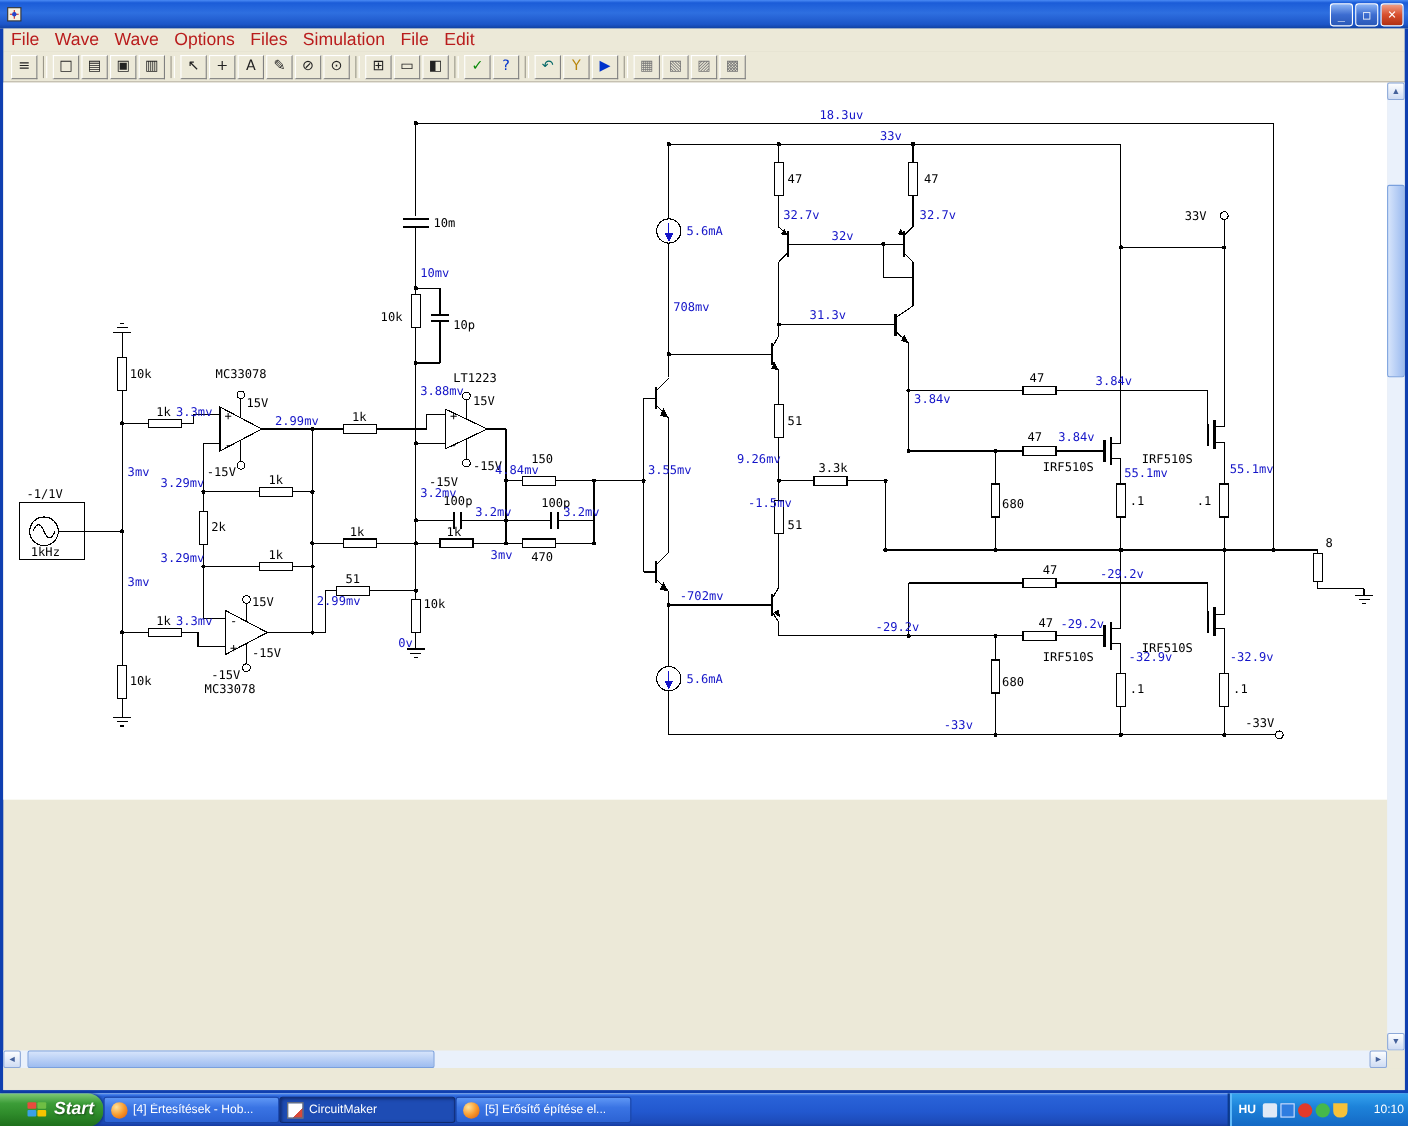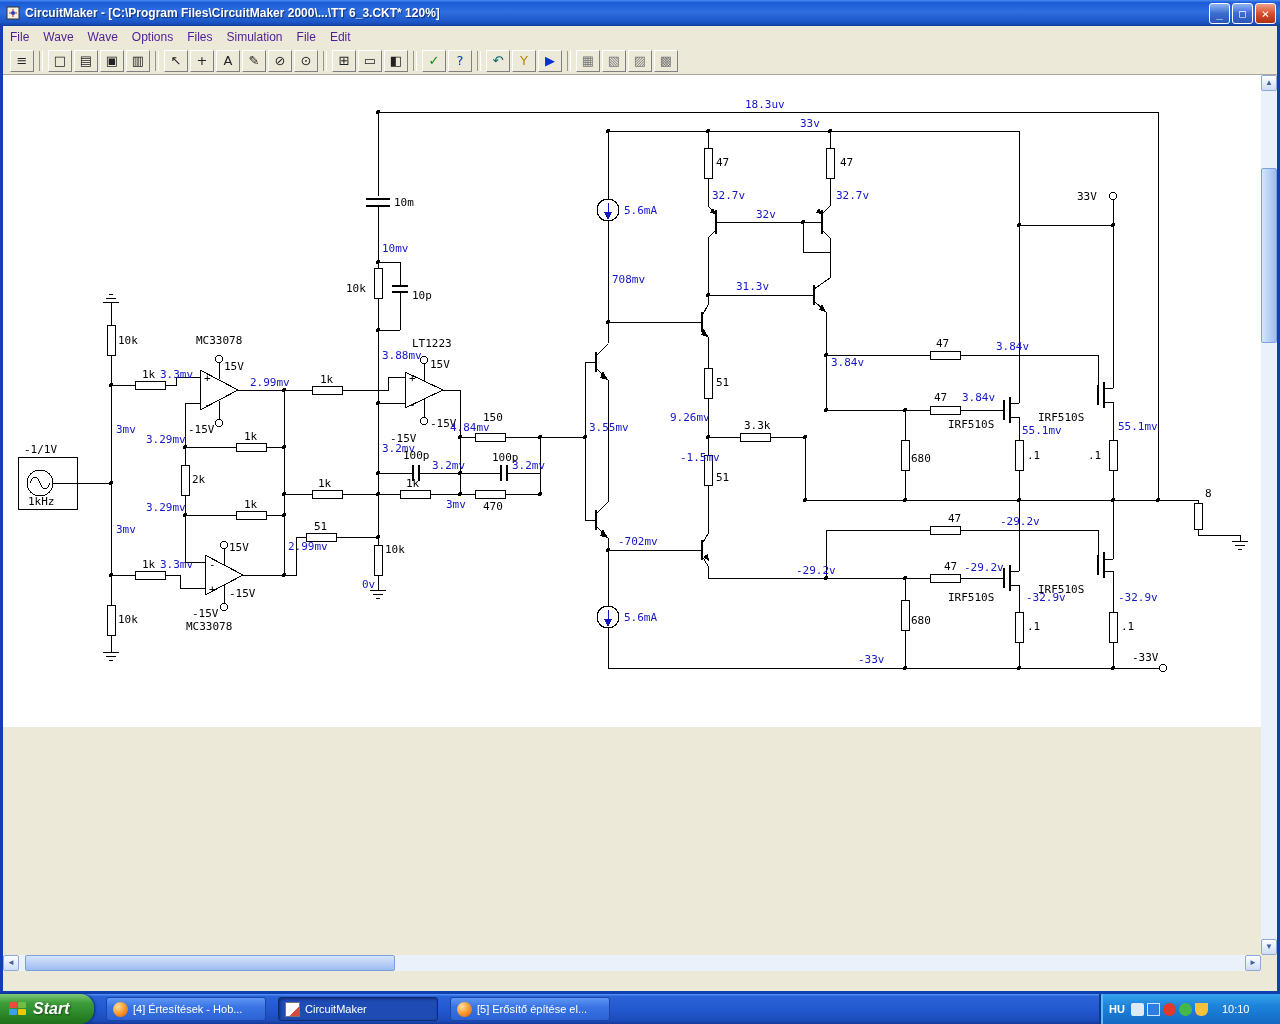--- a/index.html
+++ b/index.html
@@ -13,21 +13,21 @@
   .title-text{font-size:12px;font-weight:bold;white-space:nowrap;overflow:hidden;text-shadow:1px 1px 1px #0a2a6a;}
   .win-controls{position:absolute;right:4px;top:3px;display:flex;gap:2px;}
   .win-btn{width:21px;height:21px;border:1px solid #fff;border-radius:3px;color:#fff;
     background:linear-gradient(180deg,#8db5f5 0%,#3c6cd0 50%,#2a58b8 100%);
     font-size:11px;line-height:18px;text-align:center;padding:0;font-family:"DejaVu Sans Mono",monospace;}
   .win-btn.close{background:linear-gradient(180deg,#f0a089 0%,#d8502e 50%,#b03012 100%);font-size:13px;}
 
   
   .menubar{position:absolute;left:3px;top:26px;width:1274px;height:21px;background:#ece9d8;
     display:flex;align-items:center;border-bottom:1px solid #d8d4c4;}
-  .menu-item{font-size:12px;color:#4c1d95;padding:2px 7px;cursor:default;}
+  .menu-item{font-size:16px;color:#b91c1c;padding:2px 7px;cursor:default;}
 
   
   .toolbar{position:absolute;left:3px;top:47px;width:1274px;height:28px;background:#ece9d8;
     display:flex;align-items:center;padding-left:6px;box-sizing:border-box;border-bottom:1px solid #aca899;}
   .tb-btn{width:24px;height:22px;margin:0 1px;background:#ece9d8;color:#222;
     border:1px solid;border-color:#fff #808080 #808080 #fff;
     font-size:13px;line-height:20px;text-align:center;padding:0;font-family:"DejaVu Sans",sans-serif;}
   .tb-sep{display:inline-block;width:2px;height:20px;margin:0 4px;border-left:1px solid #9a9789;border-right:1px solid #fff;}
 
   
@@ -50,55 +50,54 @@
   
   .frame-l{position:absolute;left:0;top:26px;width:3px;height:968px;background:#0f3fb0;}
   .frame-r{position:absolute;left:1277px;top:26px;width:3px;height:968px;background:#0f3fb0;}
   .bottom-strip{position:absolute;left:3px;top:971px;width:1274px;height:20px;background:#ece9d8;}
   .frame-b{position:absolute;left:0;top:991px;width:1280px;height:3px;background:#0f3fb0;}
 
   
   .taskbar{position:absolute;left:0;top:994px;width:1280px;height:30px;
     background:linear-gradient(180deg,#5a96f8 0%,#2a63d8 8%,#2258cf 55%,#1c4ab8 90%,#15389a 100%);
     display:flex;align-items:center;}
-  .start-btn{height:30px;width:94px;display:flex;align-items:center;gap:5px;padding-left:8px;box-sizing:border-box;
+  .start-btn{height:30px;width:94px;display:flex;align-items:center;gap:5px;padding-left:24px;box-sizing:border-box;
     border-radius:0 14px 14px 0;background:linear-gradient(180deg,#7fc877 0%,#3c9d38 30%,#2f8c2b 60%,#1e6f1b 100%);
     box-shadow:1px 0 3px #0a2a6a;color:#fff;font-weight:bold;font-style:italic;font-size:16px;text-shadow:1px 1px 2px #1a4a18;}
-  .tasks{display:flex;gap:12px;margin-left:12px;flex:0 1 auto;}
+  .tasks{display:flex;gap:0;flex:0 1 auto;}
   .task-btn{width:160px;height:24px;border-radius:3px;display:flex;align-items:center;gap:5px;padding:0 6px;box-sizing:border-box;
     background:linear-gradient(180deg,#5f97f5 0%,#3a74e4 40%,#2c63d4 100%);border:1px solid #1b46a8;color:#fff;font-size:11px;}
   .task-btn.active{background:#1e4cb4;box-shadow:inset 1px 1px 3px #102a6e;border-color:#102a6e;}
   .task-icon{width:15px;height:15px;flex:0 0 auto;display:inline-block;}
   .firefox-icon{background:radial-gradient(circle at 32% 30%,#ffe29a 0%,#f89a2e 50%,#d9560b 100%);border-radius:50%;}
   .circuitmaker-icon{background:linear-gradient(135deg,#ffffff 65%,#d84a3a 65%);border:1px solid #777;box-sizing:border-box;}
   .task-label{white-space:nowrap;overflow:hidden;text-overflow:ellipsis;}
 
-  .tray{position:absolute;right:0;top:994px;height:30px;width:181px;display:flex;align-items:center;gap:6px;
+  .tray{position:absolute;right:0;top:994px;height:30px;width:164px;display:flex;align-items:center;gap:6px;
     background:linear-gradient(180deg,#35a3ee 0%,#1d83da 40%,#1468c4 100%);
     border-left:2px solid #0c3a8c;box-shadow:inset 2px 0 0 #5fb8f8;padding-left:8px;box-sizing:border-box;color:#fff;}
   .tray-lang{font-size:11px;font-weight:bold;}
   .tray-icons{display:flex;gap:3px;align-items:center;}
   .tray-ico{width:13px;height:13px;display:inline-block;}
   .volume-icon{background:#dfe9f6;border-radius:2px;}
   .network-icon{background:#2f7de0;border:1px solid #cfe2ff;box-sizing:border-box;}
   .antivirus-icon{background:#e03a2a;border-radius:50%;}
   .messenger-icon{background:#46b84a;border-radius:50%;}
   .update-icon{background:#f6c13a;border-radius:0 0 6px 6px;}
-  .tray-clock{font-size:11px;margin-left:8px;}
+  .tray-clock{font-size:11px;margin-left:18px;}
 </style>
 </head>
 <body>
 
 <div class="titlebar">
   <svg class="app-icon" viewBox="0 0 16 16">
     <rect x="2" y="2" width="12" height="12" fill="#f5f1e0" stroke="#333"></rect>
     <path d="M4 8 H7 M9 8 H12 M8 4 V7 M8 9 V12" stroke="#c22" fill="none"></path>
     <circle cx="8" cy="8" r="2" fill="#2244cc"></circle>
   </svg>
-  <span class="title-text">CircuitMaker - [C:\Program Files\CircuitMaker 2000\...\TT 6_3.CKT* 120%]</span>
   <div class="win-controls">
     <button class="win-btn">_</button>
     <button class="win-btn">□</button>
     <button class="win-btn close">×</button>
   </div>
 </div>
 
 <div class="menubar">
     <span class="menu-item">File</span>
     <span class="menu-item">Wave</span>

